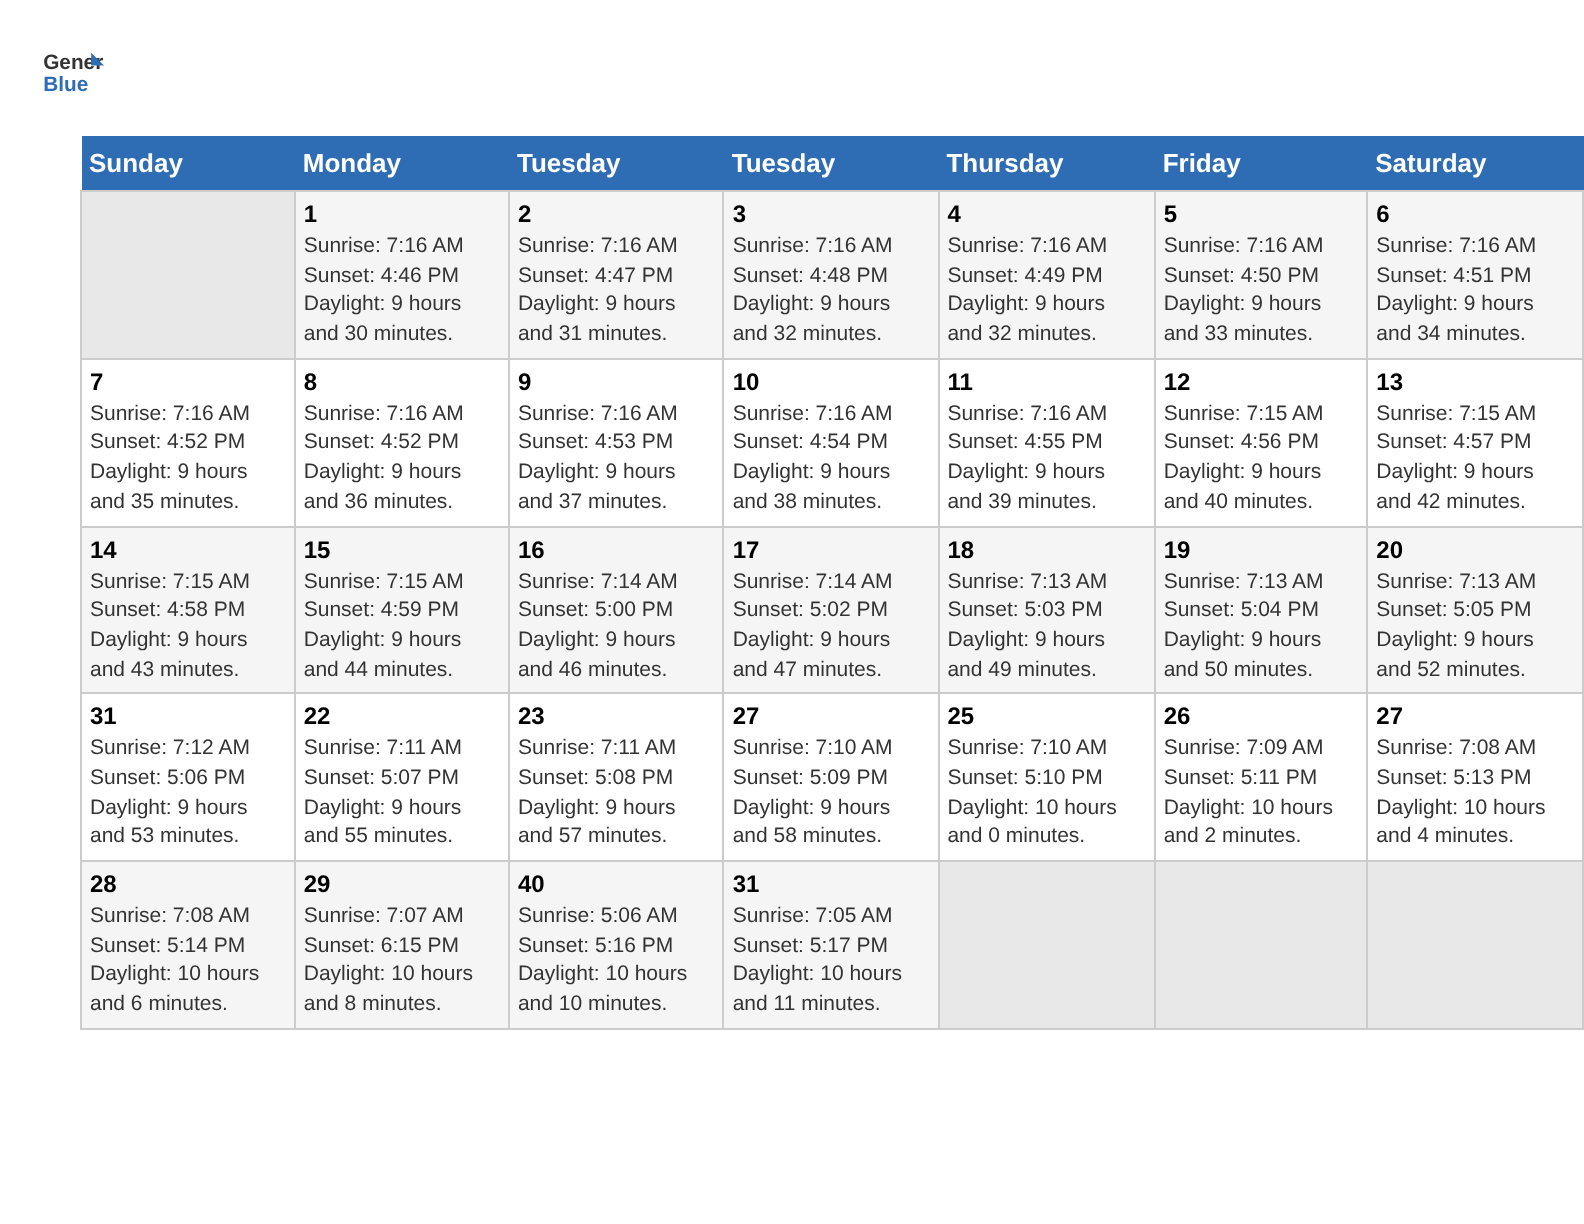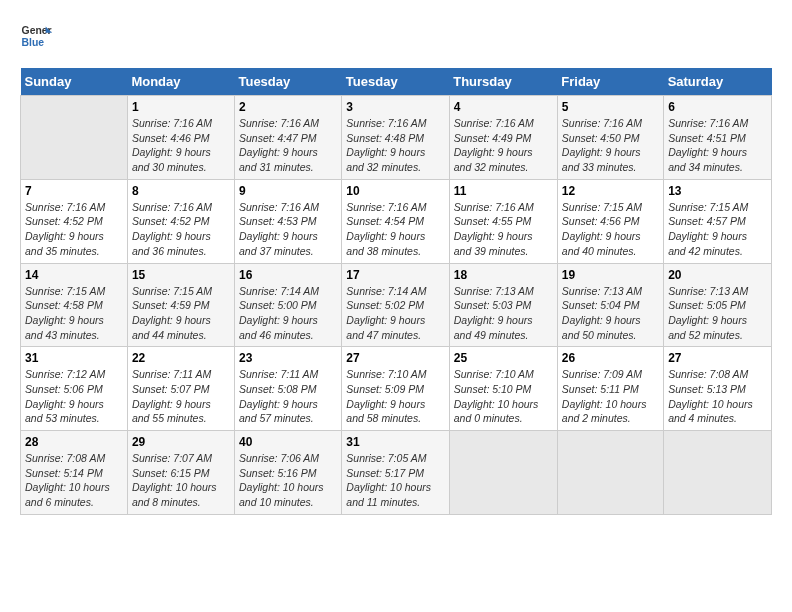--- a/index.html
+++ b/index.html
@@ -35,20 +35,21 @@
     }
     .title-block h2 {
       font-size: 16px;
       font-weight: normal;
       color: #333;
     }
     table {
       width: 100%;
       border-collapse: collapse;
       font-size: 11px;
+      margin-left: 20px;
     }
     thead tr th {
       background-color: #2e6db4;
       color: #fff;
       padding: 6px 4px;
       text-align: left;
       font-size: 13px;
       font-weight: bold;
     }
     tbody tr td {
@@ -66,21 +67,20 @@
     }
     .day-number {
       font-weight: bold;
       font-size: 12px;
       margin-bottom: 2px;
     }
     .day-info {
       font-size: 10.5px;
       color: #333;
       line-height: 1.4;
-      font-style: italic;
     }
     .empty-cell {
       background-color: #e8e8e8 !important;
     }
   </style>
 </head>
 <body>
 
 <div class="header-area">
   <div class="logo">
@@ -317,21 +317,21 @@
         </td>
         <td>
           <div class="day-number">29</div>
           <div class="day-info" style="white-space: pre-line;">Sunrise: 7:07 AM
 Sunset: 6:15 PM
 Daylight: 10 hours
 and 8 minutes.</div>
         </td>
         <td>
           <div class="day-number">40</div>
-          <div class="day-info" style="white-space: pre-line;">Sunrise: 7:06 AM
+          <div class="day-info" style="white-space: pre-line;">Sunrise: 5:06 AM
 Sunset: 5:16 PM
 Daylight: 10 hours
 and 10 minutes.</div>
         </td>
         <td>
           <div class="day-number">31</div>
           <div class="day-info" style="white-space: pre-line;">Sunrise: 7:05 AM
 Sunset: 5:17 PM
 Daylight: 10 hours
 and 11 minutes.</div>

